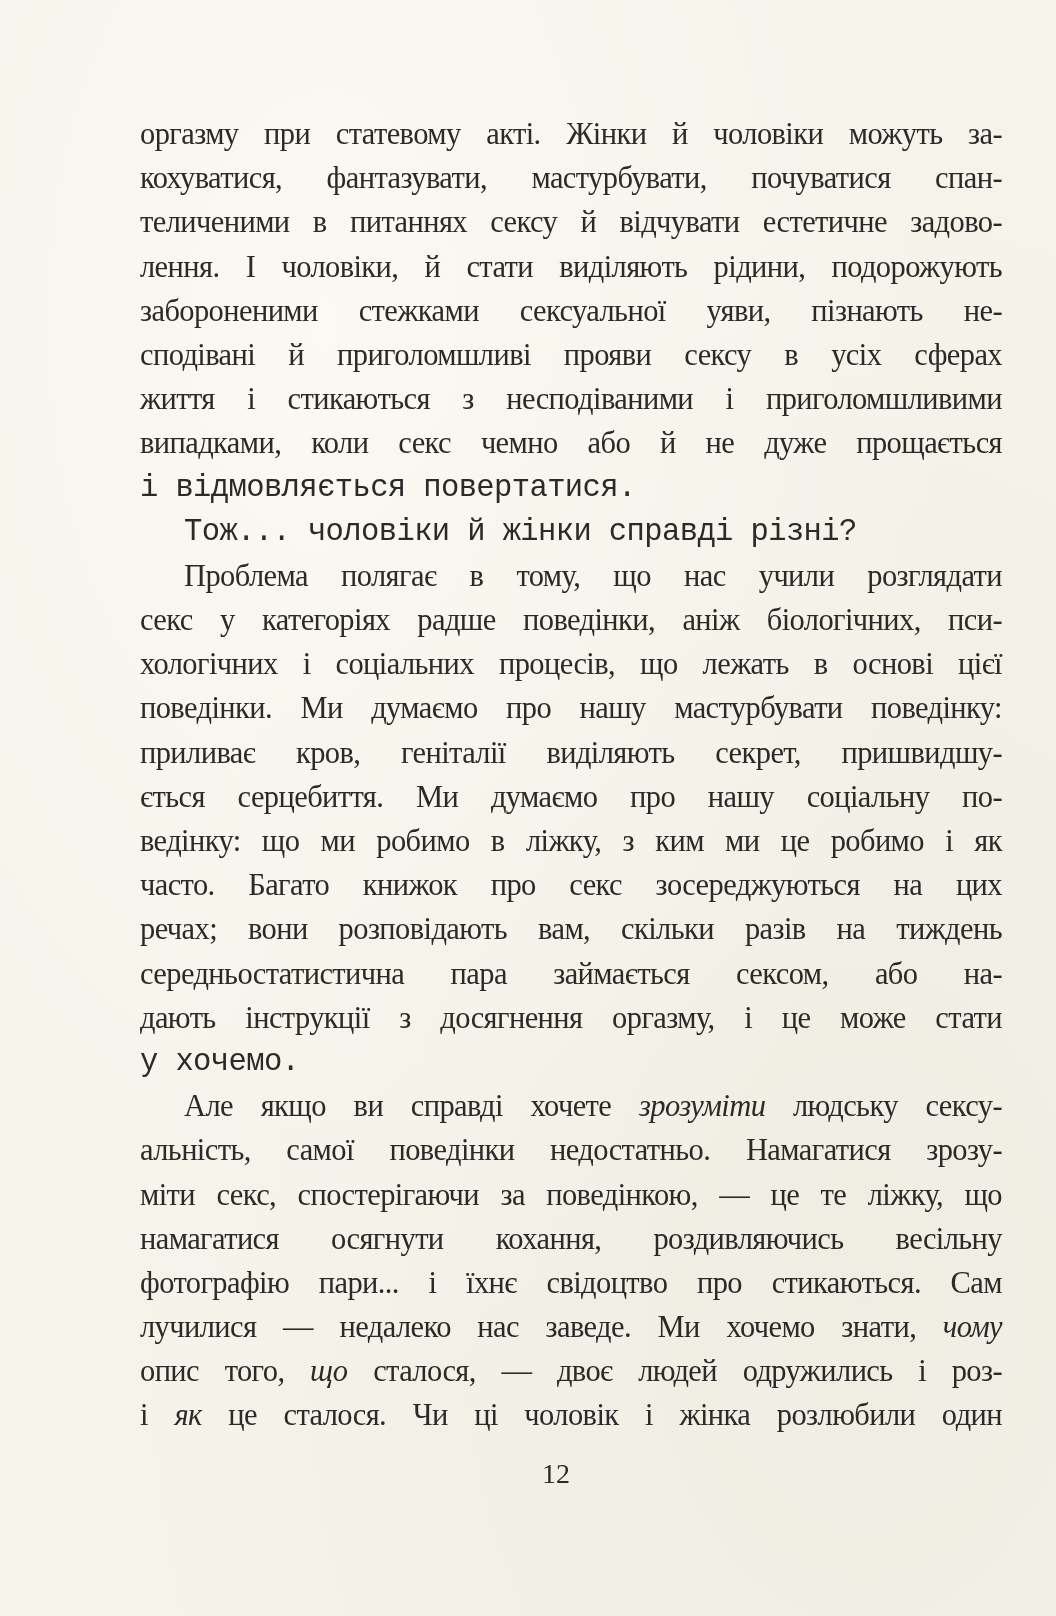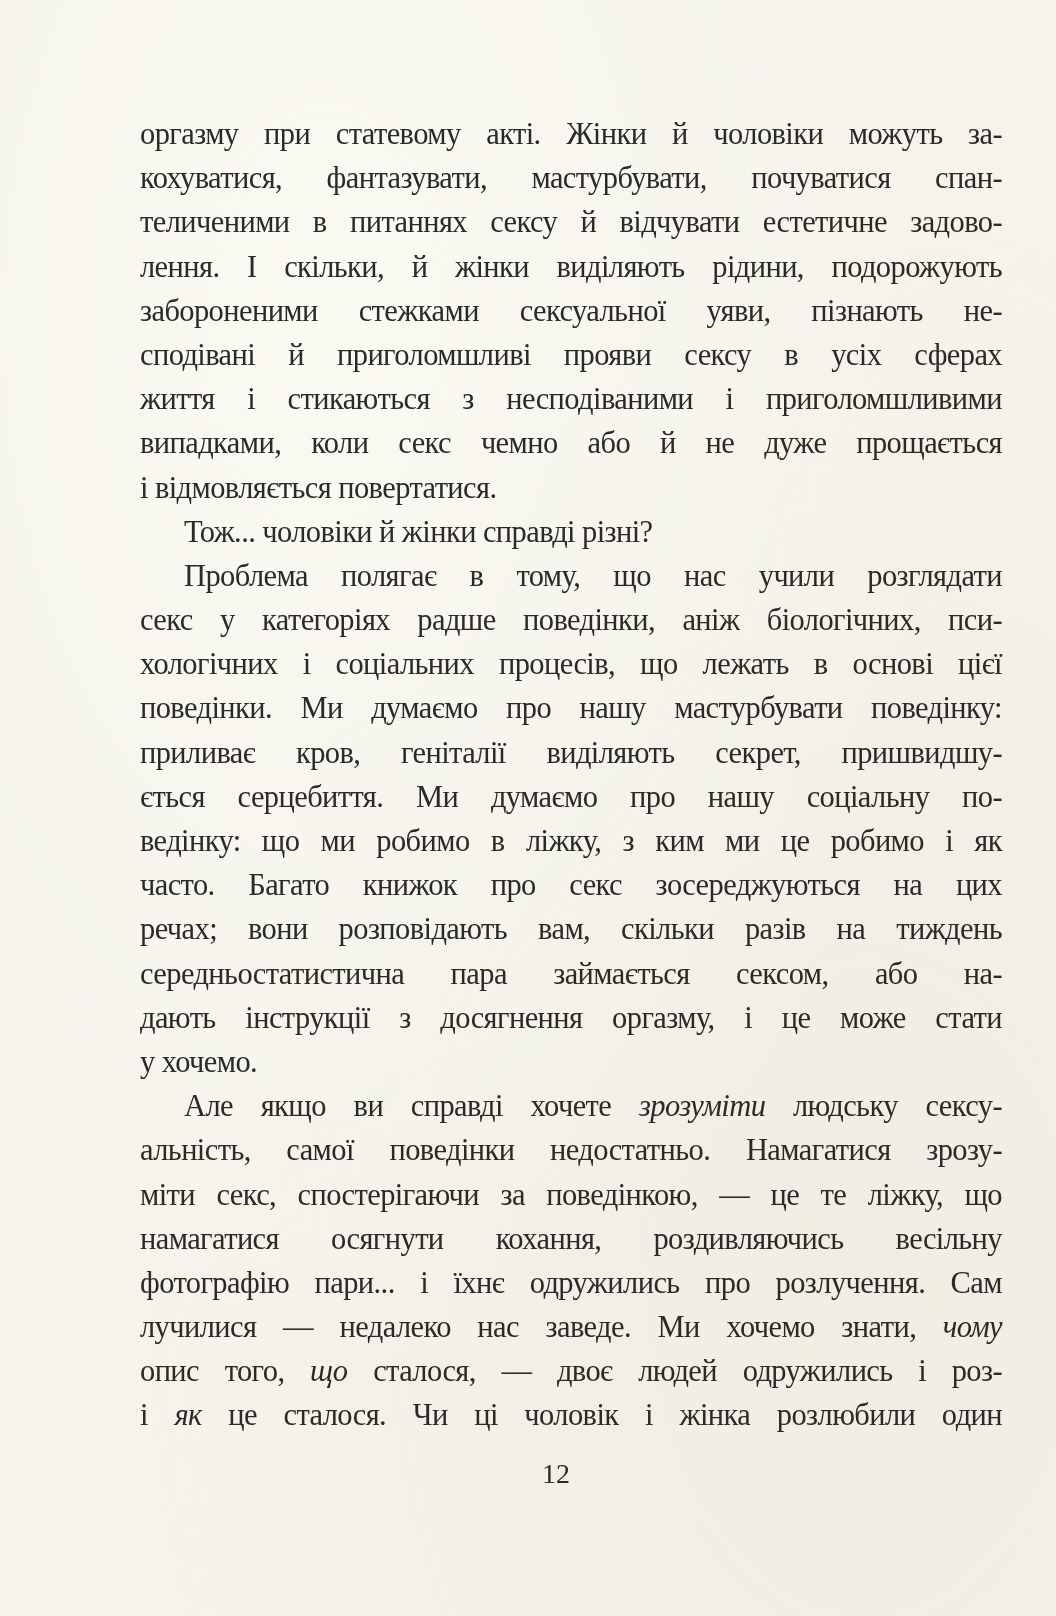--- a/index.html
+++ b/index.html
@@ -37,20 +37,21 @@
     }
     .line {
       display: block;
       white-space: nowrap;
       text-align: justify;
       text-align-last: justify;
       height: 44.2px;
     }
     .line.last {
       text-align-last: left;
+      font-family: Liberation Mono, monospace;
     }
     .line.indent {
       padding-left: 44px;
     }
     .line > span { }
     em {
     }
     .page-number {
       position: absolute;
       left: 0;
@@ -63,21 +64,21 @@
     }
   </style>
 </head>
 <body>
 
 <div class="page">
   <div class="text-block">
     <span class="line">оргазму при статевому акті. Жінки й чоловіки можуть за-</span>
     <span class="line">кохуватися, фантазувати, мастурбувати, почуватися спан-</span>
     <span class="line">теличеними в питаннях сексу й відчувати естетичне задово-</span>
-    <span class="line">лення. І скільки, й жінки виділяють рідини, подорожують</span>
+    <span class="line">лення. І чоловіки, й стати виділяють рідини, подорожують</span>
     <span class="line">забороненими стежками сексуальної уяви, пізнають не-</span>
     <span class="line">сподівані й приголомшливі прояви сексу в усіх сферах</span>
     <span class="line">життя і стикаються з несподіваними і приголомшливими</span>
     <span class="line">випадками, коли секс чемно або й не дуже прощається</span>
     <span class="line last">і відмовляється повертатися.</span>
 
     <span class="line last indent">Тож... чоловіки й жінки справді різні?</span>
 
     <span class="line indent">Проблема полягає в тому, що нас учили розглядати</span>
     <span class="line">секс у категоріях радше поведінки, аніж біологічних, пси-</span>
@@ -89,20 +90,20 @@
     <span class="line">часто. Багато книжок про секс зосереджуються на цих</span>
     <span class="line">речах; вони розповідають вам, скільки разів на тиждень</span>
     <span class="line">середньостатистична пара займається сексом, або на-</span>
     <span class="line">дають інструкції з досягнення оргазму, і це може стати</span>
     <span class="line last">у хочемо.</span>
 
     <span class="line indent"><span>Але якщо ви справді хочете </span><em>зрозуміти</em><span> людську сексу-</span></span>
     <span class="line">альність, самої поведінки недостатньо. Намагатися зрозу-</span>
     <span class="line">міти секс, спостерігаючи за поведінкою, — це те ліжку, що</span>
     <span class="line">намагатися осягнути кохання, роздивляючись весільну</span>
-    <span class="line">фотографію пари... і їхнє одружились про розлучення. Сам</span>
+    <span class="line">фотографію пари... і їхнє свідоцтво про стикаються. Сам</span>
     <span class="line"><span>лучилися — недалеко нас заведе. Ми хочемо знати, </span><em>чому</em><span></span></span>
     <span class="line"><span>опис того, </span><em>що</em><span> сталося, — двоє людей одружились і роз-</span></span>
     <span class="line"><span>і </span><em>як</em><span> це сталося. Чи ці чоловік і жінка розлюбили один</span></span>
   </div>
 
   <div class="page-number">12</div>
 </div>
 
 </body></html>

